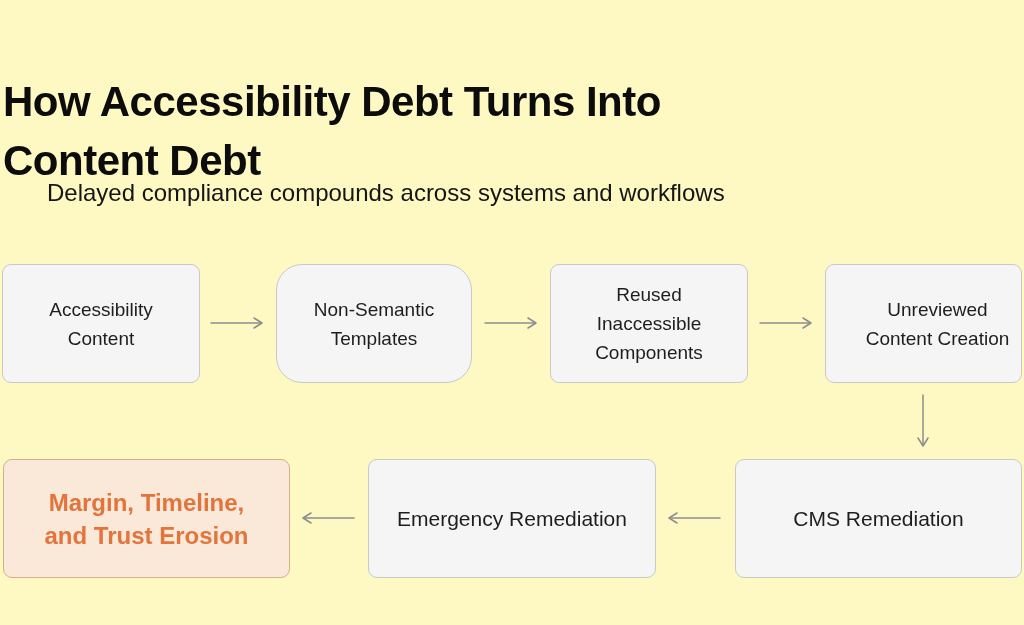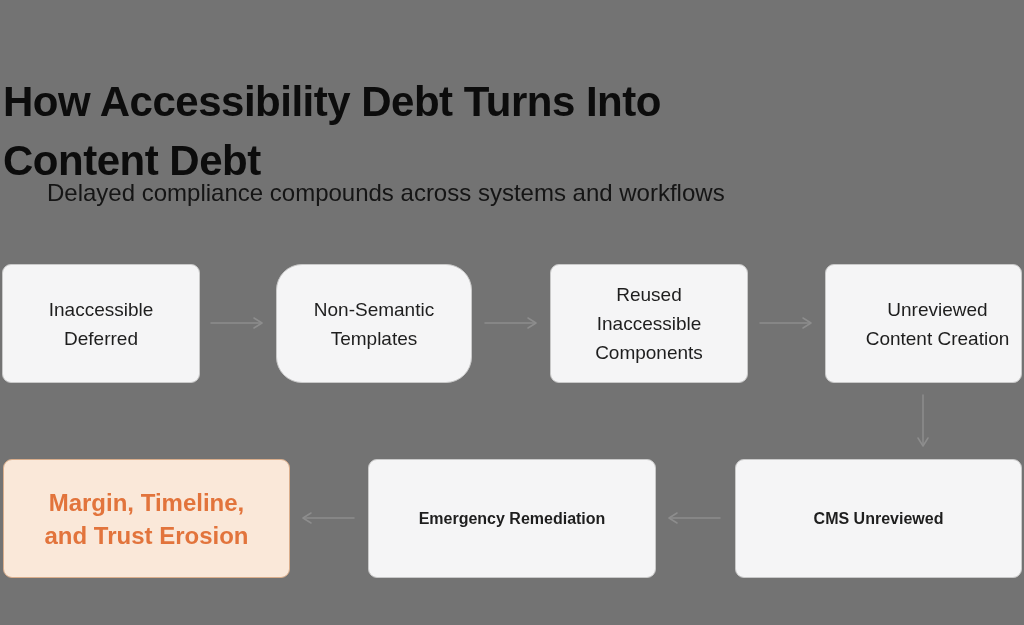--- a/index.html
+++ b/index.html
@@ -5,21 +5,21 @@
   html, body {
     margin: 0;
     padding: 0;
     background: #ffffff;
     font-family: "Liberation Sans", "DejaVu Sans", sans-serif;
   }
   .canvas {
     position: relative;
     width: 1024px;
     height: 625px;
-    background: #737373;
+    background: #fef9c3;
     overflow: hidden;
   }
   .title {
     position: absolute;
     left: 3px;
     top: 44px;
     width: 820px;
     font-size: 42px;
     line-height: 59px;
     font-weight: bold;
@@ -70,22 +70,21 @@
   }
   .flow-box.highlight .label {
     font-weight: bold;
     font-size: 24px;
     line-height: 33px;
     max-width: 205px;
     color: var(--accent-orange, #e2743c);
   }
   .box-6 .label, .box-7 .label {
     max-width: 250px;
-    font-size: 16px;
-    font-weight: bold;
+    font-size: 21px;
   }
   .arrow {
     position: absolute;
     display: block;
   }
   .arrow svg { display: block; }
   .arrow line, .arrow polyline {
     stroke: var(--arrow-gray, #8d8d8d);
     stroke-width: 1.5;
     fill: none;
@@ -102,21 +101,21 @@
 </head>
 <body>
 
 <div class="canvas">
 
   <h1 class="title"><span>How Accessibility Debt Turns Into</span><br><span>Content Debt</span></h1>
 
   <div class="subtitle">Delayed compliance compounds across systems and workflows</div>
 
   <div class="flow-box top-row box-1">
-    <span class="label">Inaccessible Deferred</span>
+    <span class="label">Accessibility Content</span>
   </div>
 
   <span class="arrow ar-1">
     <svg width="54" height="14" viewBox="0 0 54 14">
       <line x1="1" y1="7" x2="51" y2="7"></line>
       <polyline points="44,2 52,7 44,12"></polyline>
     </svg>
   </span>
 
   <div class="flow-box top-row box-2">
@@ -168,16 +167,16 @@
   </div>
 
   <span class="arrow al-2">
     <svg width="54" height="14" viewBox="0 0 54 14">
       <line x1="53" y1="7" x2="3" y2="7"></line>
       <polyline points="10,2 2,7 10,12"></polyline>
     </svg>
   </span>
 
   <div class="flow-box bottom-row box-7">
-    <span class="label">CMS Unreviewed</span>
+    <span class="label">CMS Remediation</span>
   </div>
 
 </div>
 
 </body></html>

